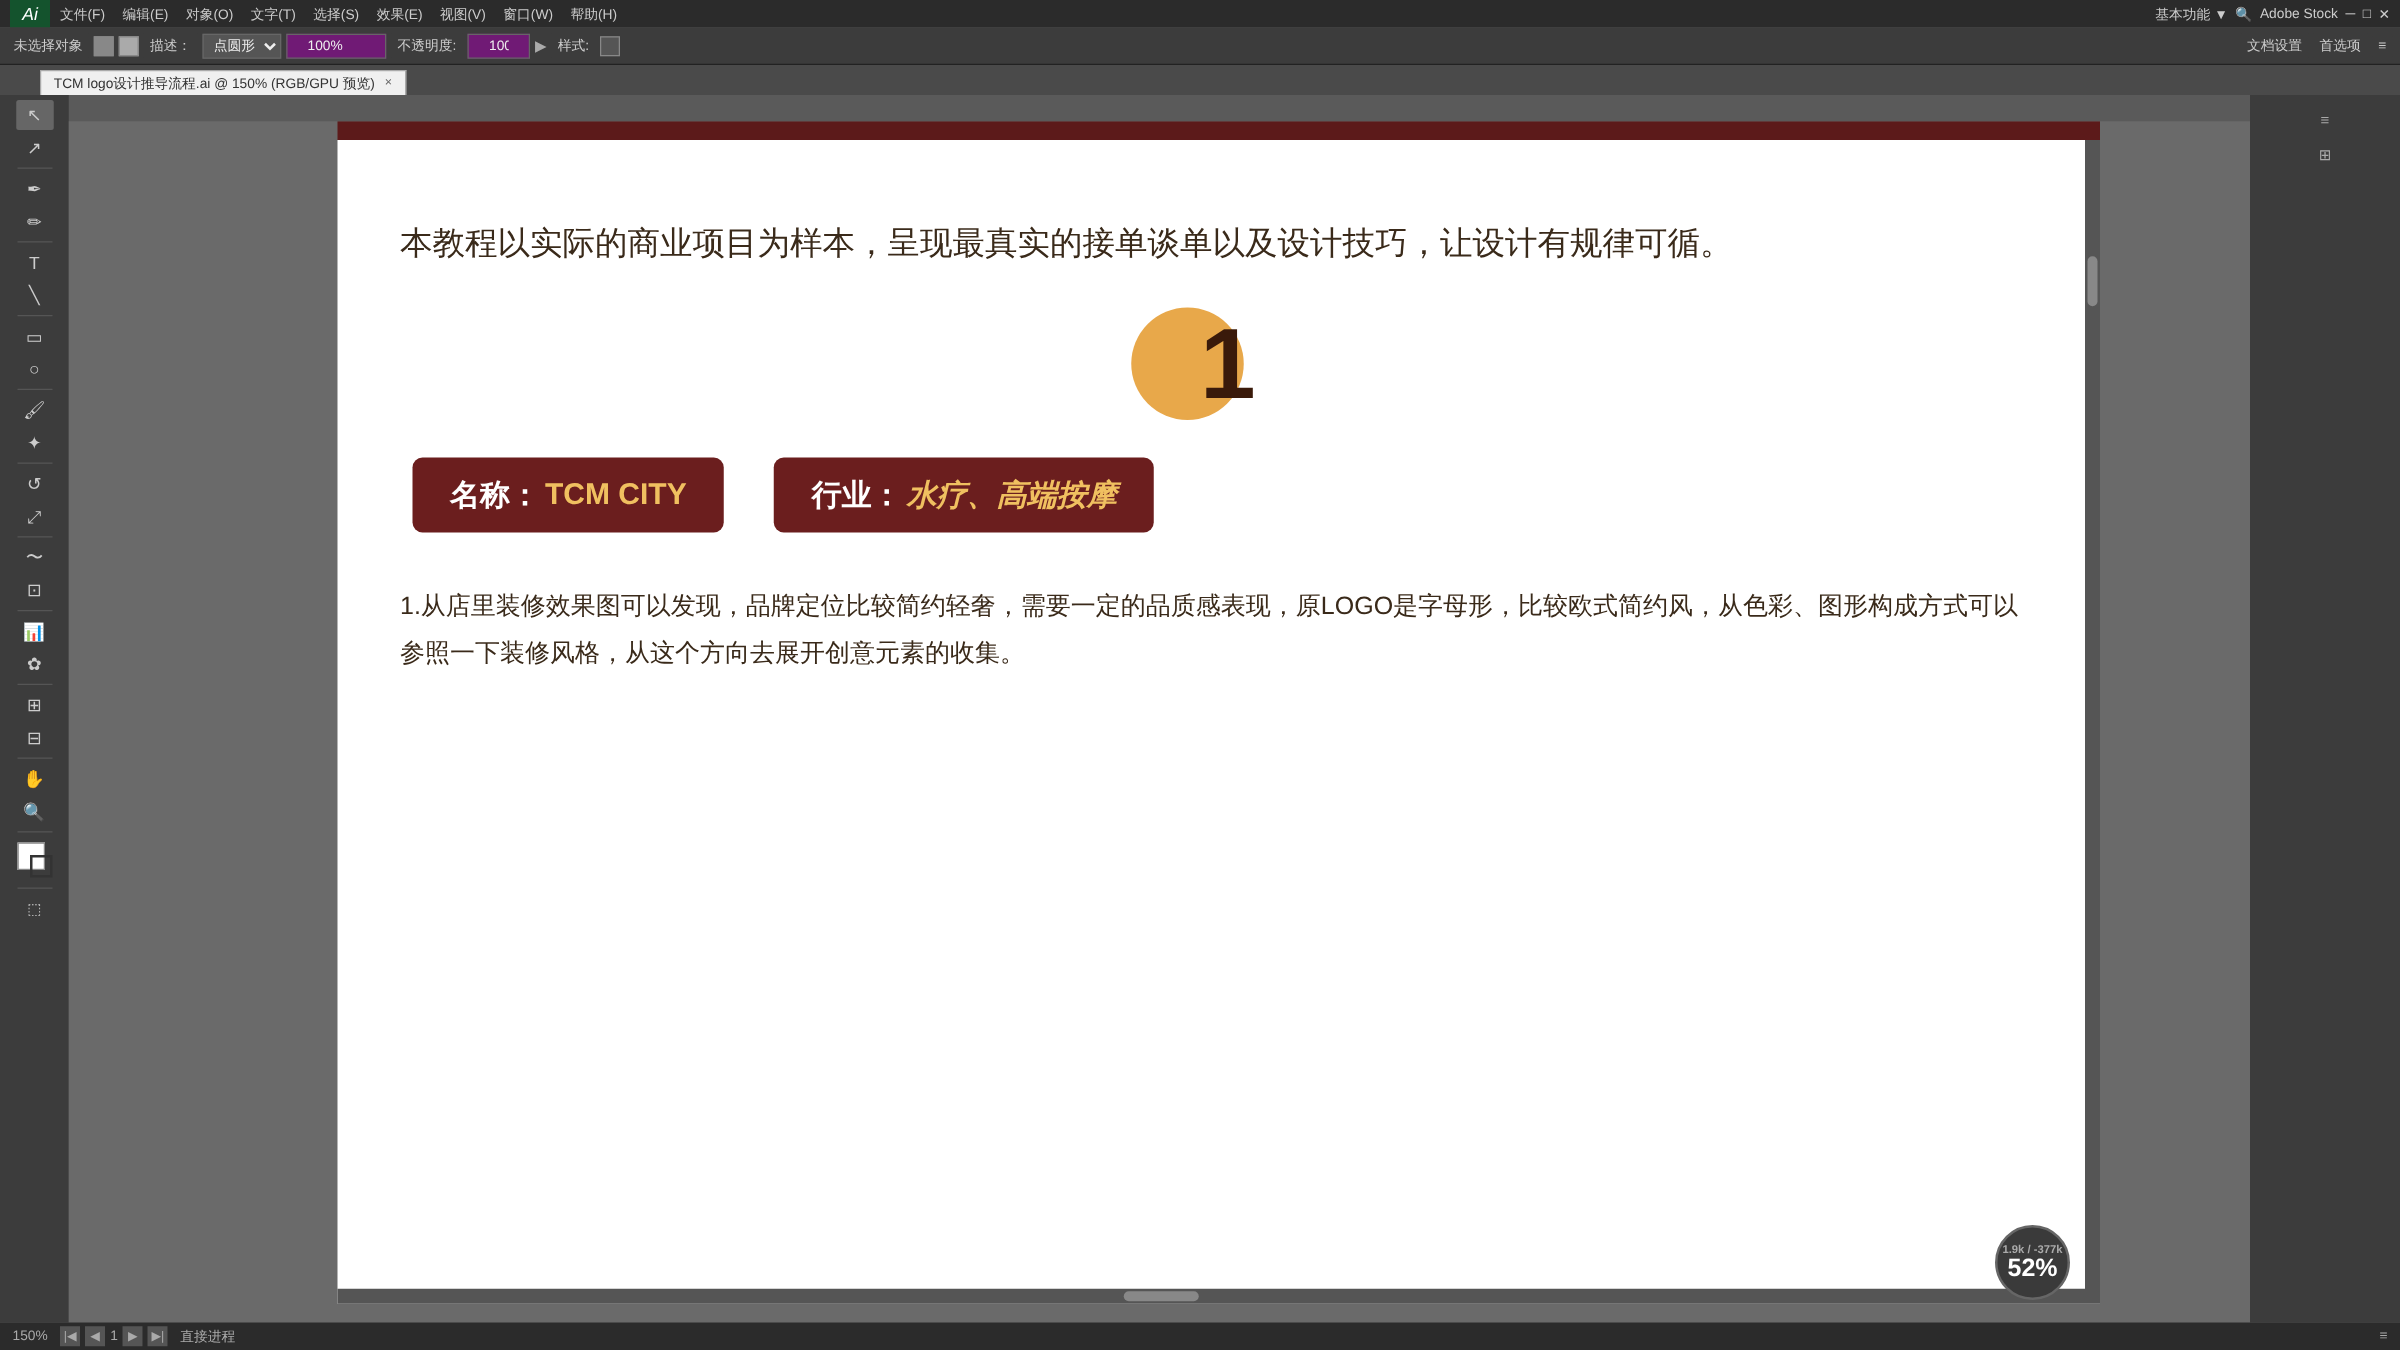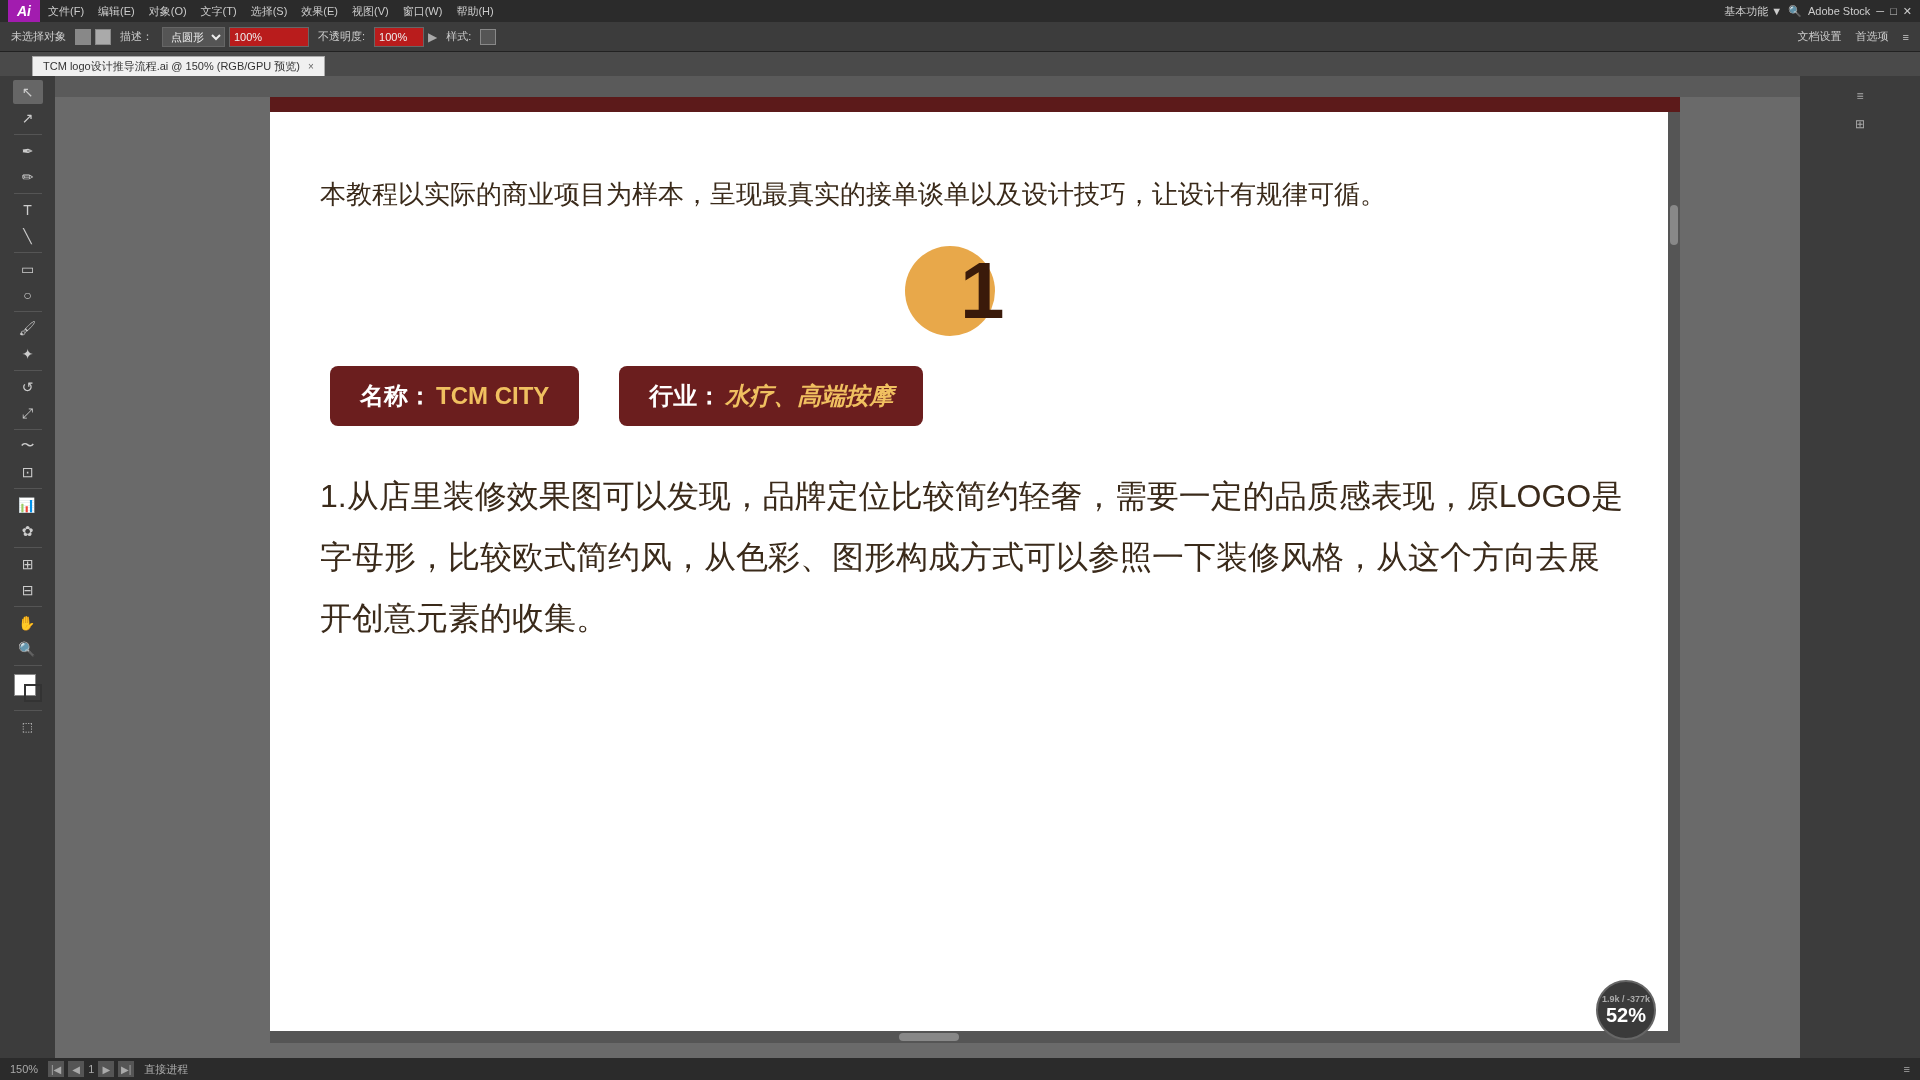--- a/index.html
+++ b/index.html
@@ -19,27 +19,27 @@
       background: #2b2b2b;
       display: flex;
       align-items: center;
       padding: 0 8px;
       gap: 2px;
       flex-shrink: 0;
     }
     .menu-bar-logo {
       width: 32px;
       height: 22px;
-      background: #a21caf;
+      background: #14532d;
       display: flex;
       align-items: center;
       justify-content: center;
       color: #fff;
       font-size: 14px;
-      font-weight: bold;
+      font-weight: normal;
       font-style: italic;
     }
     .menu-item {
       color: #ccc;
       font-size: 11px;
       padding: 2px 6px;
       cursor: pointer;
       white-space: nowrap;
     }
     .menu-bar-right {
@@ -76,25 +76,25 @@
     }
     .toolbar-select {
       background: #555;
       color: #eee;
       border: 1px solid #666;
       font-size: 11px;
       padding: 1px 4px;
       height: 20px;
     }
     .toolbar-input {
-      background: #b91c1c;
+      background: #701a75;
       color: #eee;
       border: 1px solid #666;
       font-size: 11px;
-      padding: 1px 4px;
+      padding: 1px 16px;
       height: 20px;
       width: 50px;
     }
     .toolbar-swatch {
       width: 16px;
       height: 16px;
       border: 1px solid #888;
       background: #666;
     }
 
@@ -286,21 +286,21 @@
     }
     .badge-right .highlight {
       color: #f0c060;
       font-style: italic;
       font-weight: 800;
     }
 
     
     .body-text {
       color: #3a2a1a;
-      font-size: 32px;
+      font-size: 20px;
       line-height: 1.9;
       font-weight: 400;
     }
 
     
     .right-panel {
       width: 120px;
       background: #3c3c3c;
       display: flex;
       flex-direction: column;

